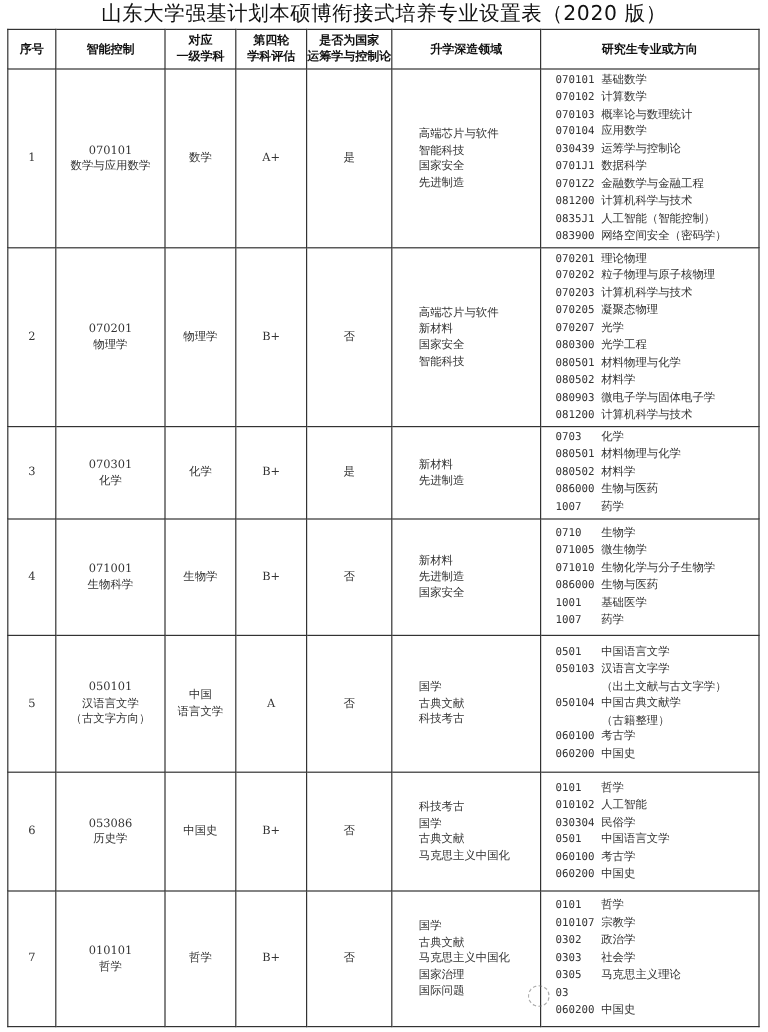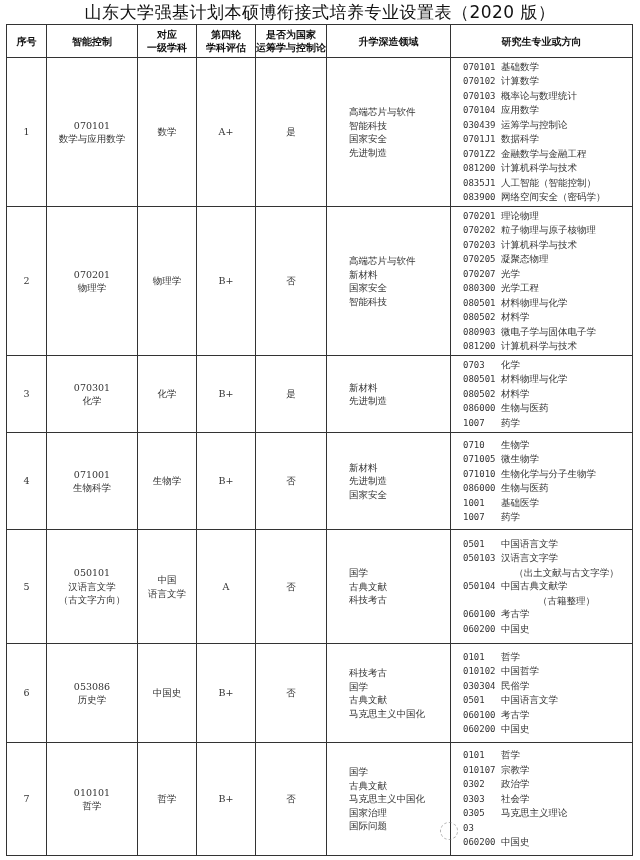--- a/index.html
+++ b/index.html
@@ -9,21 +9,21 @@
            font-family: "DejaVu Sans", "Liberation Sans", sans-serif; font-size: 17px; line-height: 24px; color: #111; letter-spacing: 0.5px; }
   table { position: absolute; left: 6px; top: 24px; width: 626px; border-collapse: collapse; table-layout: fixed; }
   td, th { border: 1px solid #333; padding: 0; vertical-align: middle; }
   th { font-family: "DejaVu Sans", "Liberation Sans", sans-serif; font-weight: bold; font-size: 10px; line-height: 13px; height: 32px; text-align: center; color: #111; }
   td { font-size: 9.5px; line-height: 13.5px; color: #333; }
   td.c { text-align: center; }
   td.list { padding-left: 22px; margin-left: 20px; }
   td.grad { padding-left: 12px; }
   .line { display: block; white-space: nowrap; }
   .code { display: inline-block; width: 38px; font-family: "DejaVu Sans Mono", "Liberation Mono", monospace; font-size: 9px; }
-  .indent { padding-left: 38px; text-align: center; }
+  .indent { padding-left: 38px; }
   .watermark { position: absolute; left: 440px; top: 820px; font-family: "DejaVu Sans", "Liberation Sans", sans-serif;
                font-size: 17px; color: rgba(120,120,120,0.55); letter-spacing: 0px; pointer-events: none; white-space: nowrap; }
   .watermark .ico { display: inline-block; width: 16px; height: 16px; border: 1px dashed rgba(120,120,120,0.6); border-radius: 50%; vertical-align: middle; margin-right: 2px; }
 </style>
 </head>
 <body>
 
 <div class="title">山东大学强基计划本硕博衔接式培养专业设置表（2020 版）</div>
 
 <table>
@@ -215,21 +215,21 @@
         <td class="c">B+</td>
         <td class="c">否</td>
         <td class="list">
           <span class="line">科技考古</span>
           <span class="line">国学</span>
           <span class="line">古典文献</span>
           <span class="line">马克思主义中国化</span>
         </td>
         <td class="grad">
           <span class="line"><span class="code">0101</span><span>哲学</span></span>
-          <span class="line"><span class="code">010102</span><span>中国哲学</span></span>
+          <span class="line"><span class="code">010102</span><span>人工智能</span></span>
           <span class="line"><span class="code">030304</span><span>民俗学</span></span>
           <span class="line"><span class="code">0501</span><span>中国语言文学</span></span>
           <span class="line"><span class="code">060100</span><span>考古学</span></span>
           <span class="line"><span class="code">060200</span><span>中国史</span></span>
         </td>
       </tr>
       <tr style="height: 113px;">
         <td class="c">7</td>
         <td class="c">
             <span class="line">010101</span>

